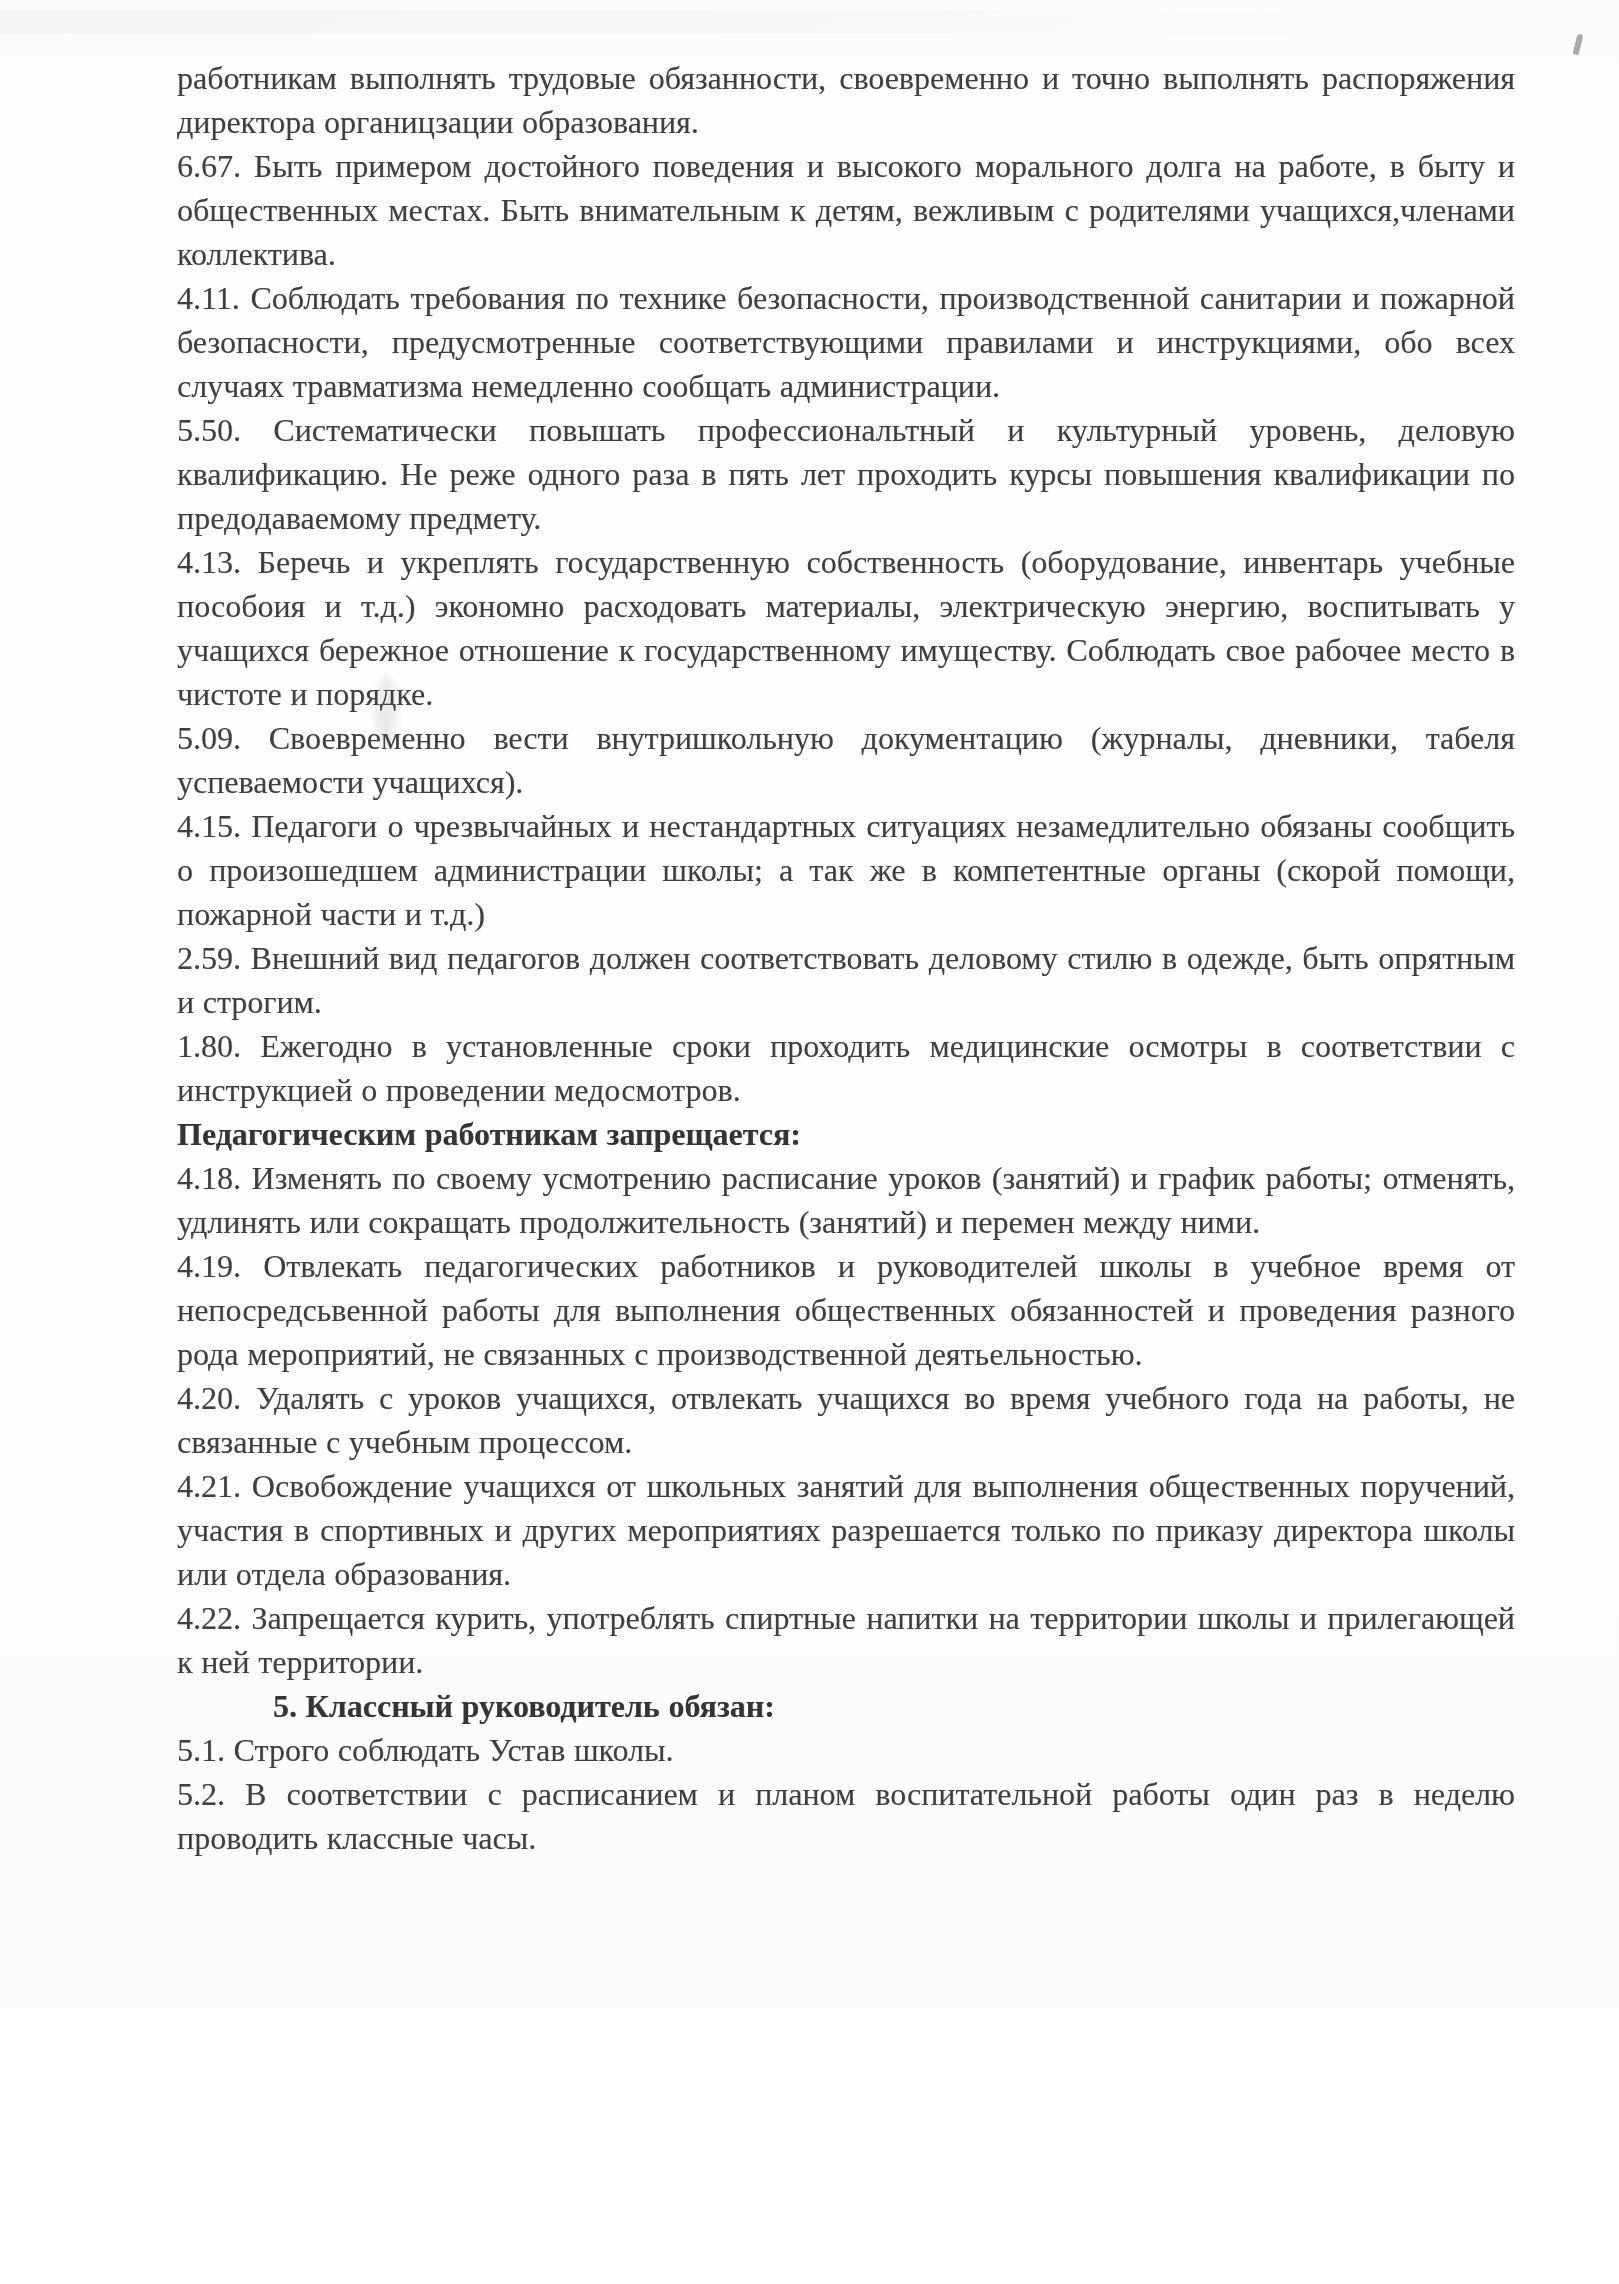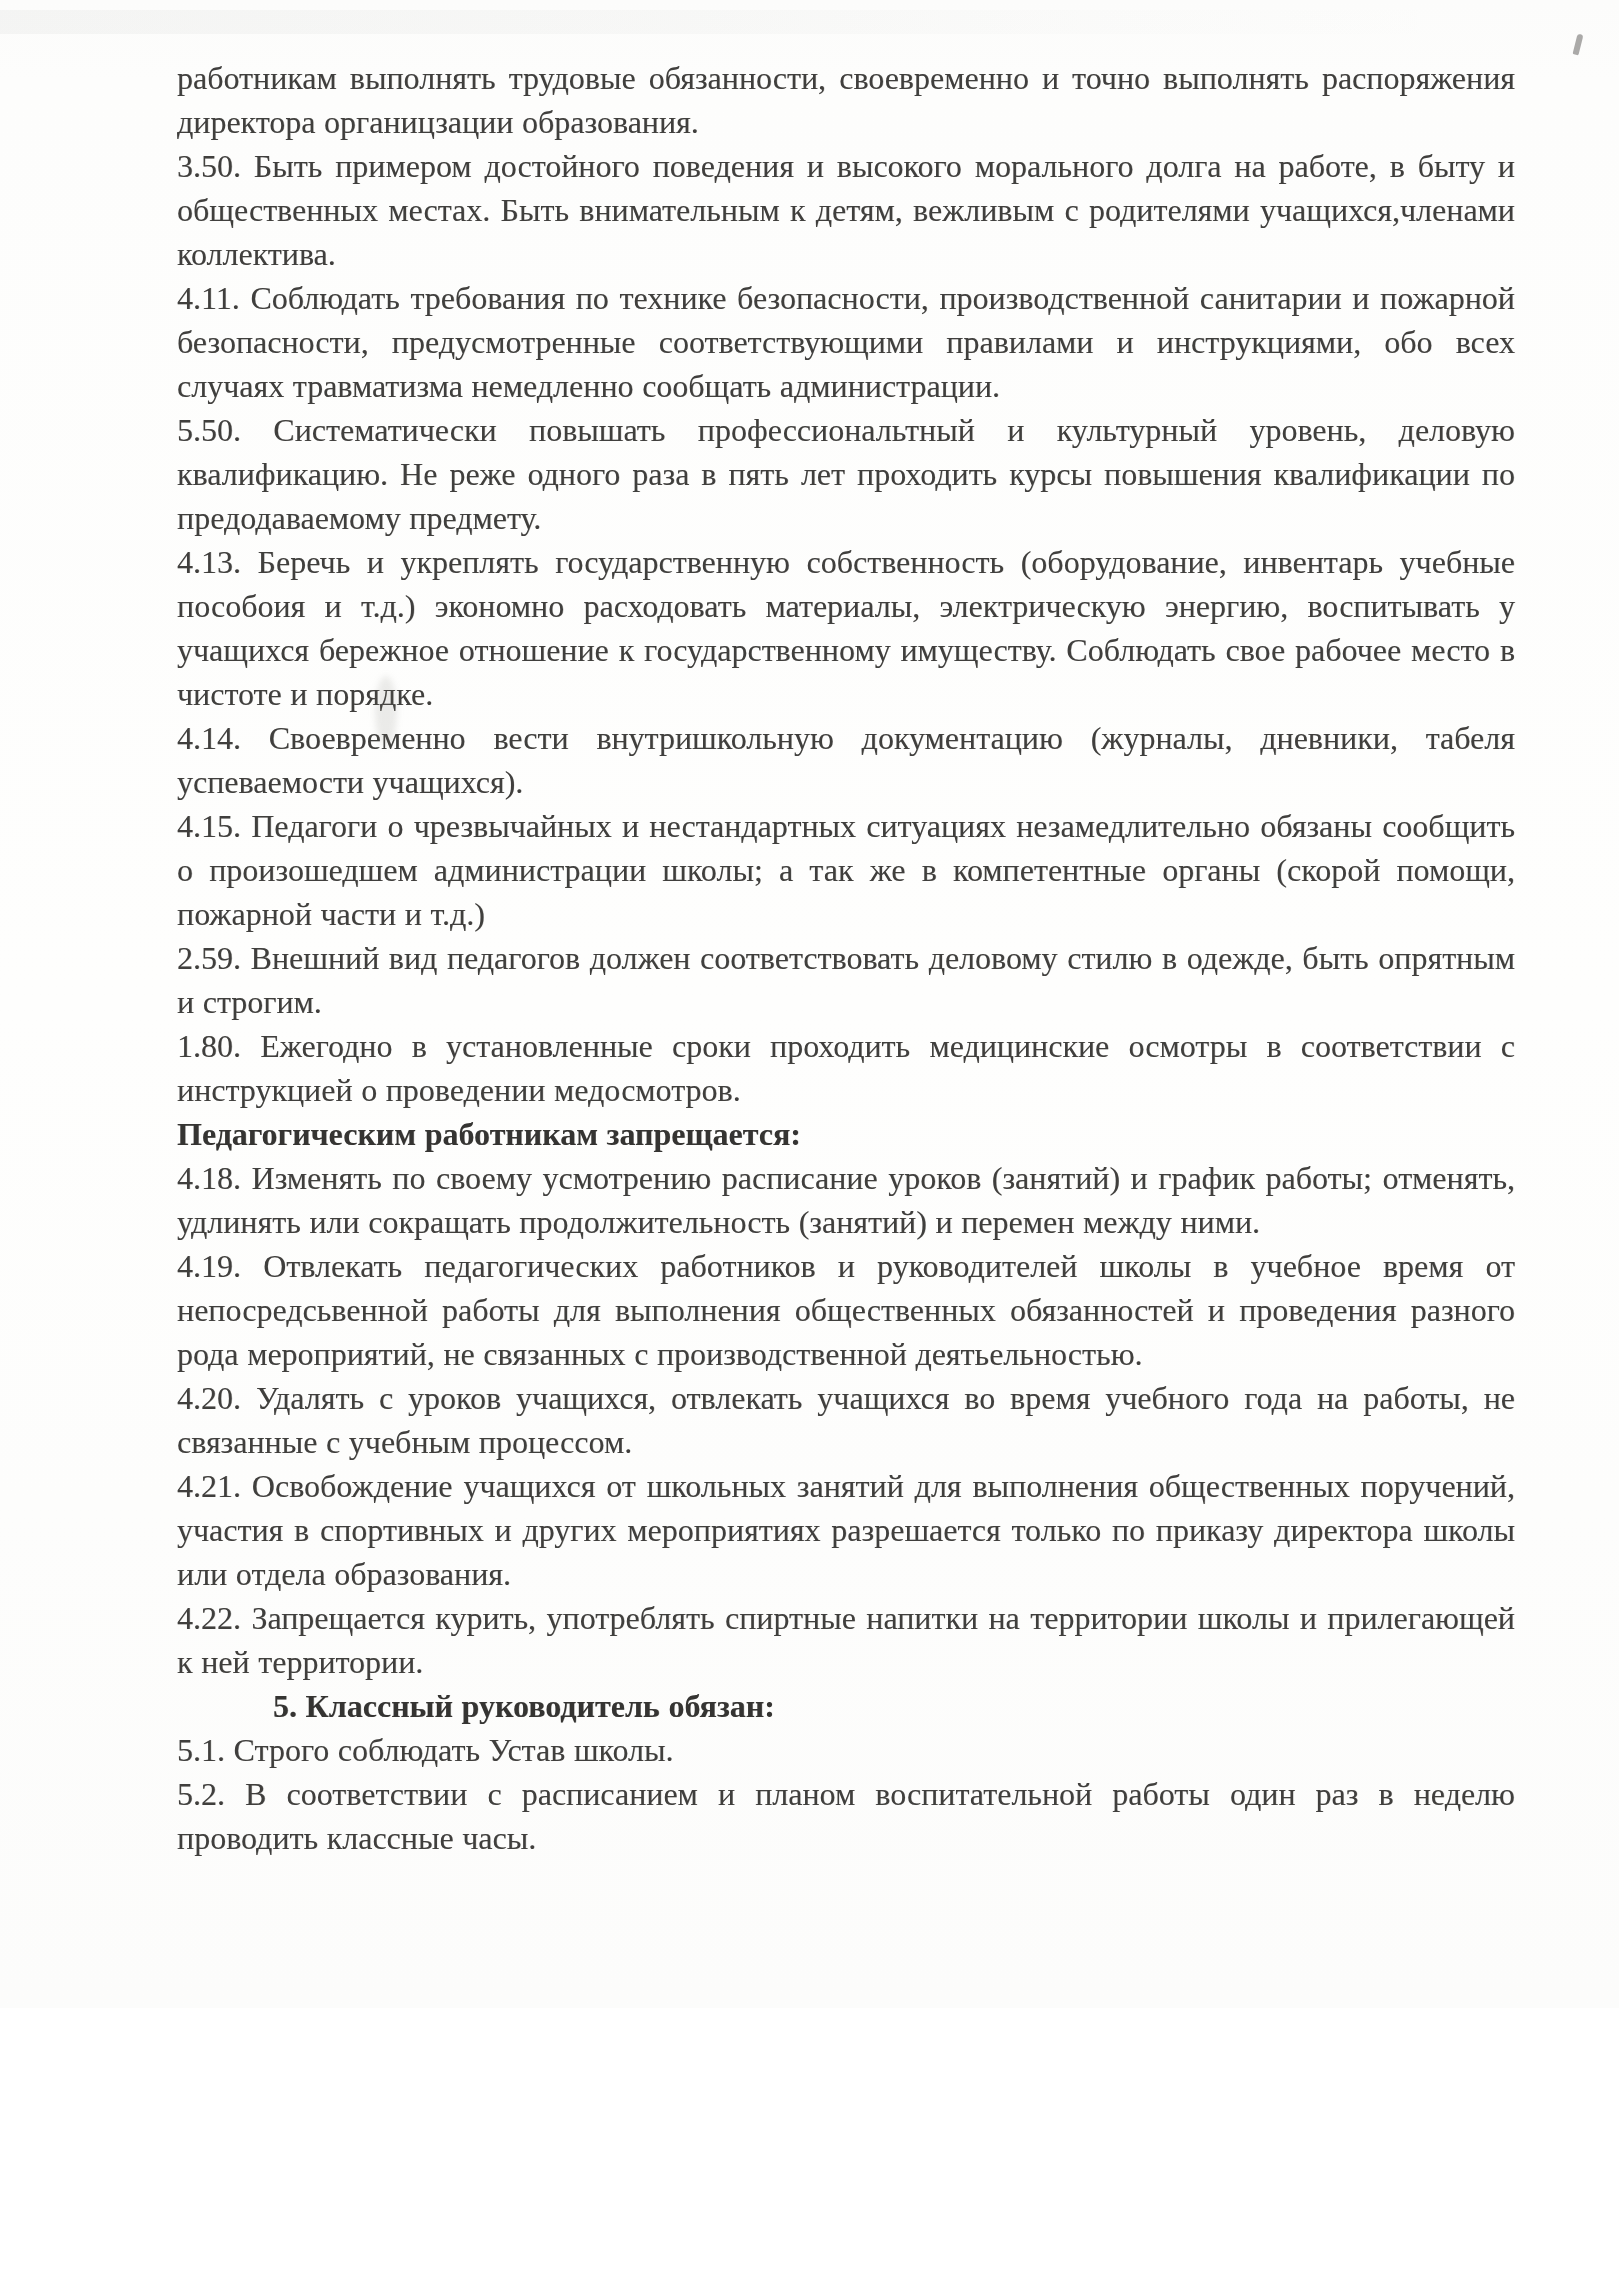--- a/index.html
+++ b/index.html
@@ -69,25 +69,25 @@
   .speck-3 { left: 1416px; top: 2176px; width: 2.6px; height: 7.8px; background: rgba(90,95,92,0.16); transform: rotate(4deg); }
   .speck-4 { left: 279px;  top: 2241px; width: 1.9px; height: 7.1px; background: rgba(90,95,92,0.15); transform: rotate(-6deg); }
 </style>
 </head>
 <body>
 
 <div class="page">
 
   <div class="content">
     <p class="para">работникам выполнять трудовые обязанности, своевременно и точно выполнять распоряжения директора органицзации образования.</p>
-    <p class="para">3.50. Быть примером достойного поведения и высокого морального долга на работе, в быту и общественных местах. Быть внимательным к детям, вежливым с родителями учащихся,членами коллектива.</p>
+    <p class="para">6.67. Быть примером достойного поведения и высокого морального долга на работе, в быту и общественных местах. Быть внимательным к детям, вежливым с родителями учащихся,членами коллектива.</p>
     <p class="para">4.11. Соблюдать требования по технике безопасности, производственной санитарии и пожарной безопасности, предусмотренные соответствующими правилами и инструкциями, обо всех случаях травматизма немедленно сообщать администрации.</p>
     <p class="para">5.50. Систематически повышать профессиональтный и культурный уровень, деловую квалификацию. Не реже одного раза в пять лет проходить курсы повышения квалификации по предодаваемому предмету.</p>
     <p class="para">4.13. Беречь и укреплять государственную собственность (оборудование, инвентарь учебные пособоия и т.д.) экономно расходовать материалы, электрическую энергию, воспитывать у учащихся бережное отношение к государственному имуществу. Соблюдать свое рабочее место в чистоте и порядке.</p>
-    <p class="para">4.14. Своевременно вести внутришкольную документацию (журналы, дневники, табеля успеваемости учащихся).</p>
+    <p class="para">5.09. Своевременно вести внутришкольную документацию (журналы, дневники, табеля успеваемости учащихся).</p>
     <p class="para">4.15. Педагоги о чрезвычайных и нестандартных ситуациях незамедлительно обязаны сообщить о произошедшем администрации школы; а так же в компетентные органы (скорой помощи, пожарной части и т.д.)</p>
     <p class="para">2.59. Внешний вид педагогов должен соответствовать деловому стилю в одежде, быть опрятным и строгим.</p>
     <p class="para">1.80. Ежегодно в установленные сроки проходить медицинские осмотры в соответствии с инструкцией о проведении медосмотров.</p>
     <p class="para bold">Педагогическим работникам запрещается:</p>
     <p class="para">4.18. Изменять по своему усмотрению расписание уроков (занятий) и график работы; отменять, удлинять или сокращать продолжительность (занятий) и перемен между ними.</p>
     <p class="para">4.19. Отвлекать педагогических работников и руководителей школы в учебное время от непосредсьвенной работы для выполнения общественных обязанностей и проведения разного рода мероприятий, не связанных с производственной деятьельностью.</p>
     <p class="para">4.20. Удалять с уроков учащихся, отвлекать учащихся во время учебного года на работы, не связанные с учебным процессом.</p>
     <p class="para">4.21. Освобождение учащихся от школьных занятий для выполнения общественных поручений, участия в спортивных и других мероприятиях разрешается только по приказу директора школы или отдела образования.</p>
     <p class="para">4.22. Запрещается курить, употреблять спиртные напитки на территории школы и прилегающей к ней территории.</p>
     <p class="para bold indent">5. Классный руководитель обязан:</p>

